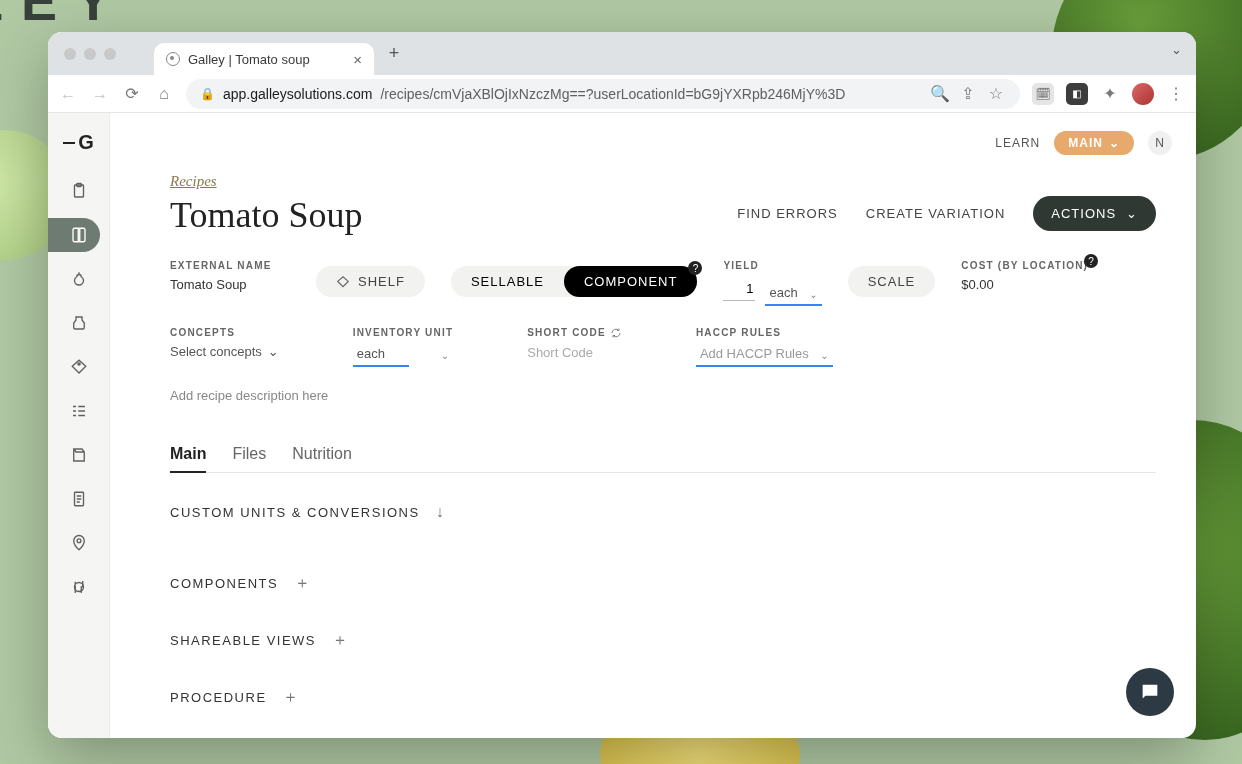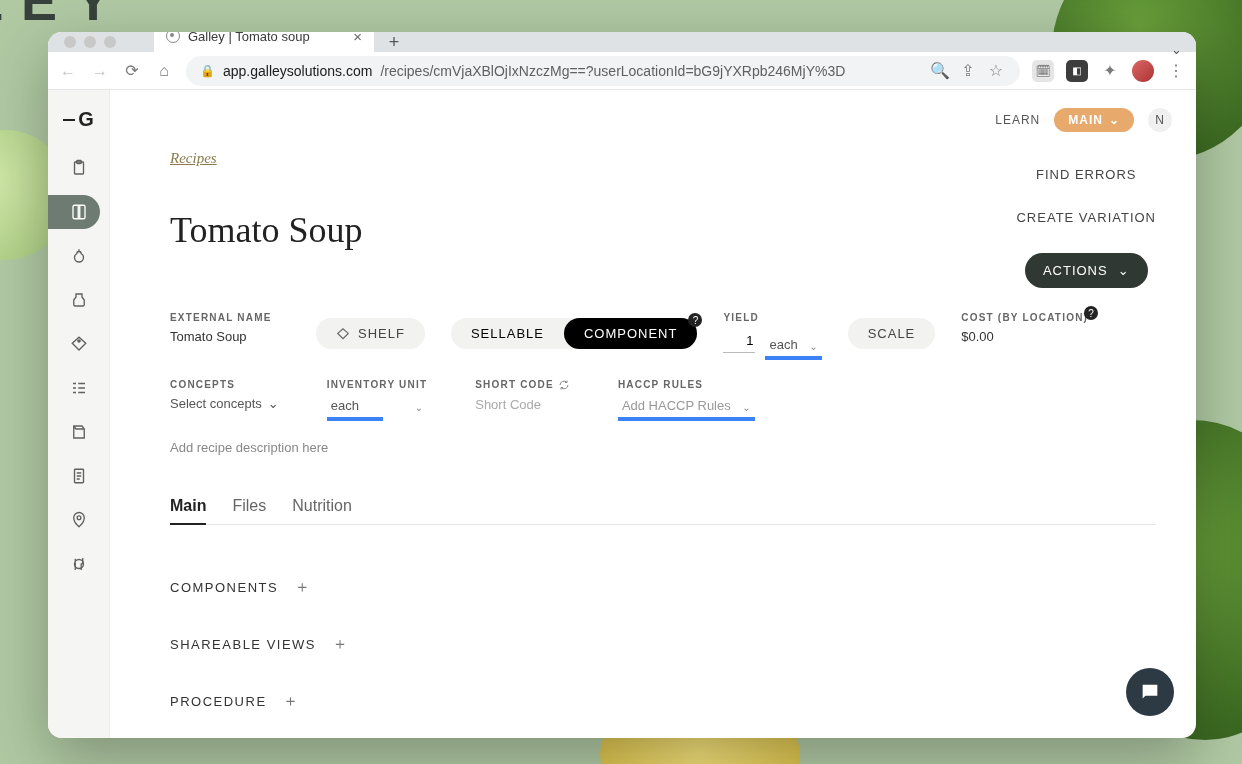--- a/index.html
+++ b/index.html
@@ -25,21 +25,21 @@
     left: 48px; top: 32px;
     width: 1148px; height: 706px;
     background: #fff;
     border-radius: 14px;
     box-shadow: 0 20px 60px rgba(0,0,0,0.28);
     overflow: hidden;
     z-index: 10;
     display:flex; flex-direction:column;
   }
   .tab-strip {
-    height: 20px;
+    height: 43px;
     background: #dfe2e5;
     display:flex; align-items:flex-end;
     padding: 0 8px;
     position:relative;
   }
   .traffic { display:flex; gap:8px; align-items:center; padding:0 8px; align-self:center;}
   .traffic span{ width:12px;height:12px;border-radius:50%;background:#c8c8c8;}
   .tab {
     background:#fff;
     height:32px;
@@ -108,41 +108,41 @@
     background:#e8a96d;color:#fff;
     padding:5px 14px;border-radius:14px;
     display:flex;align-items:center;gap:6px;font-weight:600;
   }
   .avatar-n{width:24px;height:24px;border-radius:50%;background:#f0f0f0;display:flex;align-items:center;justify-content:center;font-size:12px;color:#555;}
 
   .breadcrumb{font-style:italic;font-family:Georgia,serif;color:#8a7a4c;font-size:15px;text-decoration:underline;margin-top:40px;display:inline-block;}
   .page-title{font-family:Georgia,'Times New Roman',serif;font-size:36px;color:#222;margin-top:4px;font-weight:400;}
 
   .title-row{display:flex;align-items:center;justify-content:space-between;}
-  .title-actions{display:flex;align-items:center;gap:28px;font-size:13px;letter-spacing:1px;color:#444;flex-direction:column;}
+  .title-actions{display:flex;align-items:center;gap:28px;font-size:13px;letter-spacing:1px;color:#444;}
   .actions-btn{
     background:#2f3833;color:#fff;padding:10px 18px;border-radius:20px;
     display:flex;align-items:center;gap:10px;font-size:13px;letter-spacing:1px;
   }
 
   .meta-row{display:flex;align-items:flex-start;gap:26px;margin-top:24px;flex-wrap:wrap;}
   .meta-block{display:flex;flex-direction:column;gap:6px;}
   .lbl{font-size:10px;letter-spacing:1.2px;color:#666;text-transform:uppercase;font-weight:600;}
   .val{font-size:13px;color:#333;}
   .pill{padding:8px 20px;border-radius:18px;font-size:13px;letter-spacing:1px;display:flex;align-items:center;gap:8px;}
   .pill.light{background:#f2f2f0;color:#444;}
   .pill.dark{background:#000000;color:#fff;}
   .toggle-group{display:flex;background:#f2f2f0;border-radius:20px;position:relative;}
   .helpdot{position:absolute;width:14px;height:14px;border-radius:50%;background:#222;color:#fff;font-size:10px;display:flex;align-items:center;justify-content:center;}
-  .sel-underline{border:none;border-bottom:4px solid #3b82f6;padding:4px 24px 4px 4px;font-size:13px;color:#555;background:transparent;position:relative;}
+  .sel-underline{border:none;border-bottom:2px solid #3b82f6;padding:4px 24px 4px 4px;font-size:13px;color:#555;background:transparent;position:relative;}
   .sel-wrap{position:relative;display:inline-block;}
   .sel-wrap .caret{position:absolute;right:4px;top:6px;font-size:10px;color:#888;}
   .yield-in{width:32px;border:none;border-bottom:1px solid #bbb;text-align:right;font-size:13px;padding:4px 2px;}
 
-  .meta-row2{display:flex;gap:48px;margin-top:26px;flex-wrap:wrap;}
+  .meta-row2{display:flex;gap:74px;margin-top:26px;flex-wrap:wrap;}
   .placeholder{color:#aaa;}
   .link-sel{color:#555;font-size:13px;display:flex;align-items:center;gap:6px;}
 
   .desc{margin-top:26px;}
   .desc .val{color:#888;}
 
   .tabs{display:flex;gap:26px;margin-top:34px;border-bottom:1px solid #e6e6e6;}
   .tabs .t{font-size:16px;color:#666;padding:8px 0;cursor:pointer;}
   .tabs .t.on{color:#222;font-weight:600;border-bottom:2px solid #222;margin-bottom:-1px;}
 
@@ -379,20 +379,24 @@
       </div>
 
       
       <div class="tabs">
         <div class="t on">Main</div>
         <div class="t">Files</div>
         <div class="t">Nutrition</div>
       </div>
 
       
+      <div class="section">
+        <span>CUSTOM UNITS &amp; CONVERSIONS</span>
+        <span class="sicon">↓</span>
+      </div>
       <div class="section" style="margin-top:52px">
         <span>COMPONENTS</span>
         <span class="sicon">＋</span>
       </div>
       <div class="section" style="margin-top:36px">
         <span>SHAREABLE VIEWS</span>
         <span class="sicon">＋</span>
       </div>
       <div class="section" style="margin-top:36px">
         <span>PROCEDURE</span>

